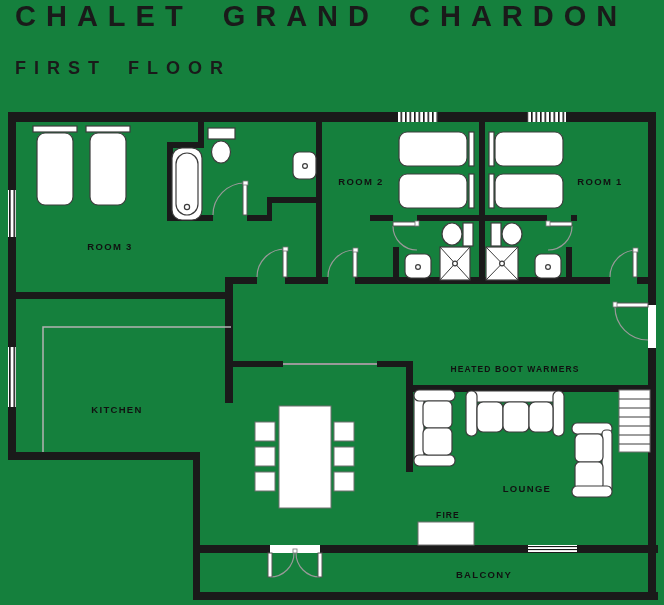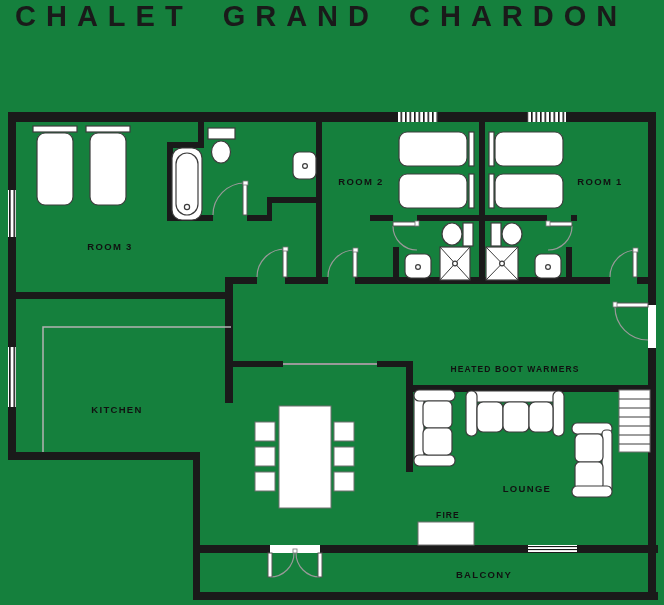--- a/index.html
+++ b/index.html
@@ -23,20 +23,21 @@
   .tread{stroke:#3c3c3c;stroke-width:1;}
   .lbl{font:bold 9.5px "Liberation Sans",sans-serif;letter-spacing:1.3px;fill:#111111;}
   .lbl-sm{font:bold 8.5px "Liberation Sans",sans-serif;letter-spacing:1.1px;fill:#111111;}
 </style>
 </head>
 <body>
 
 <div class="page">
 
   <h1 class="title">CHALET GRAND CHARDON</h1>
+  <h2 class="subtitle">FIRST FLOOR</h2>
 
   <svg class="plan" width="664" height="605" viewBox="0 0 664 605">
 
     <defs>
       <pattern id="winV" width="4.5" height="10" patternUnits="userSpaceOnUse">
         <rect width="4.5" height="10" fill="#ffffff"></rect>
         <rect width="1.6" height="10" fill="#1a1a1a"></rect>
       </pattern>
       <pattern id="winH" width="10" height="3" patternUnits="userSpaceOnUse">
         <rect width="10" height="3" fill="#ffffff"></rect>

